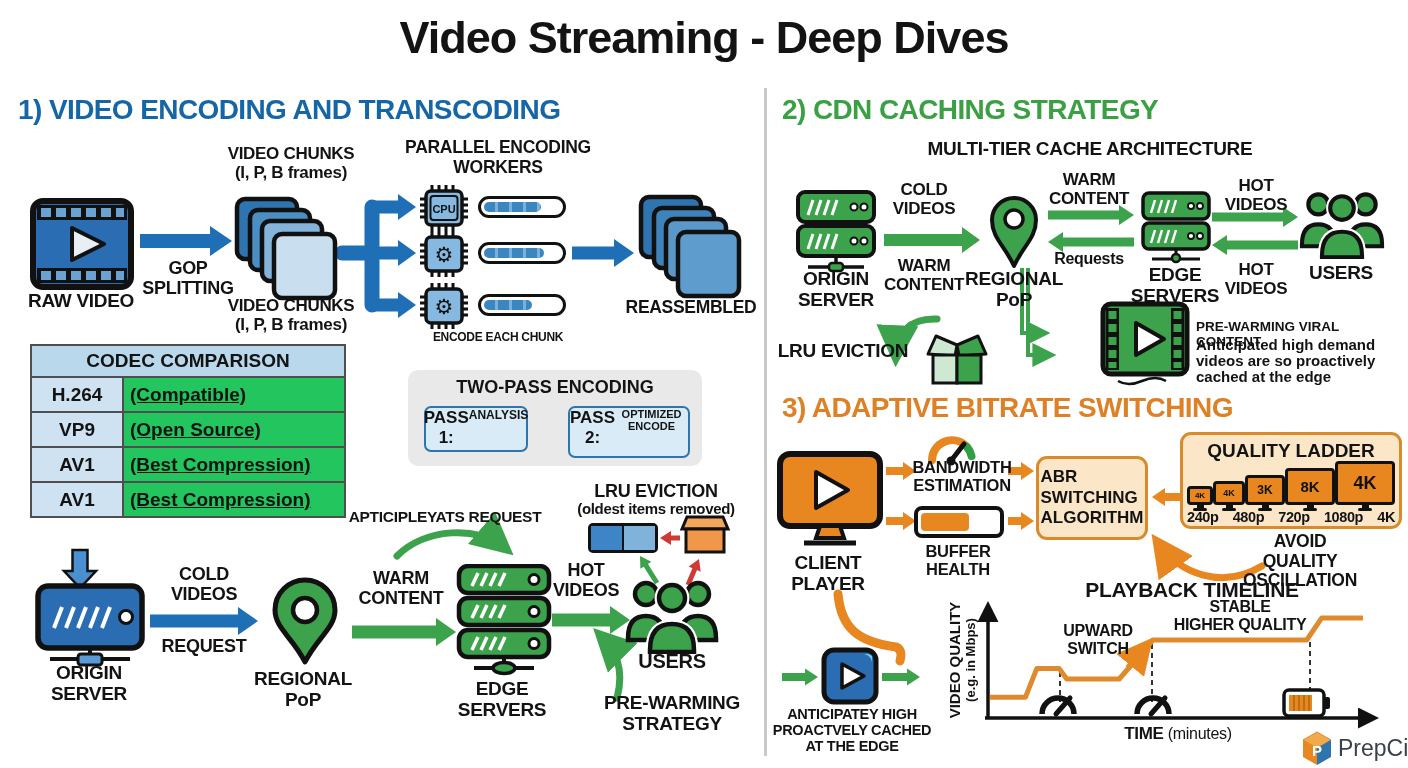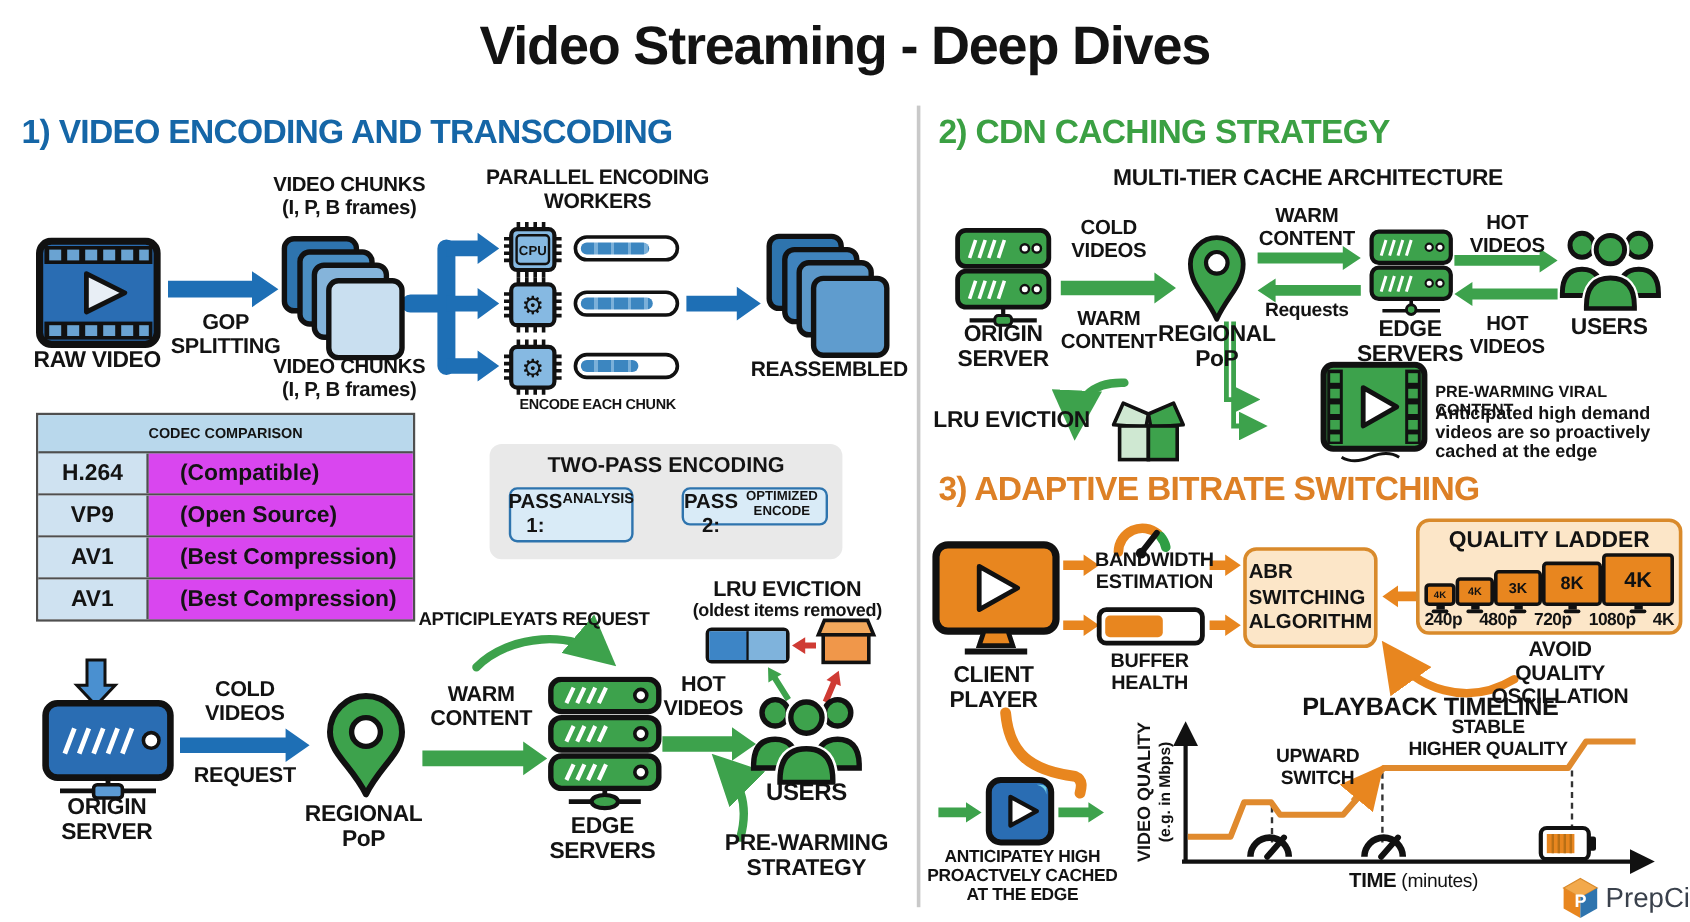--- a/index.html
+++ b/index.html
@@ -8,25 +8,25 @@
   .abs{position:absolute;}
   .lbl{position:absolute;transform:translateX(-50%);text-align:center;font-weight:700;
        color:#131313;line-height:1.12;white-space:pre-line;letter-spacing:-0.3px;}
   .lbll{position:absolute;text-align:left;font-weight:700;color:#131313;line-height:1.1;}
   .heading{position:absolute;font-weight:700;font-size:28px;letter-spacing:-0.6px;white-space:nowrap;}
   #page-title{position:absolute;left:704px;top:12px;transform:translateX(-50%);
        font-size:45px;font-weight:700;letter-spacing:-1px;white-space:nowrap;color:#131313;}
   #divider{position:absolute;left:764px;top:88px;width:3px;height:668px;background:#c9c9c9;}
   
   .ctable{position:absolute;left:30px;top:344px;width:316px;border:2px solid #4f4f4f;background:#fff;box-sizing:border-box;}
-  .chead{height:30px;background:#b9d8ec;border-bottom:2px solid #4f4f4f;display:flex;align-items:center;justify-content:center;font-weight:700;font-size:12px;}
+  .chead{height:30px;background:#b9d8ec;border-bottom:2px solid #4f4f4f;display:flex;align-items:center;justify-content:center;font-weight:700;font-size:19px;}
   .crow{display:grid;grid-template-columns:92px 1fr;height:33px;border-bottom:2px solid #4f4f4f;}
   .crow:last-child{border-bottom:none;}
   .ccell1{background:#cfe2f1;display:flex;align-items:center;justify-content:center;font-weight:700;font-size:19px;border-right:2px solid #4f4f4f;}
-  .ccell2{background:#d946ef;display:flex;align-items:center;padding-left:26px;font-weight:700;font-size:19px;}
+  .ccell2{background:#22c55e;display:flex;align-items:center;padding-left:6px;font-weight:700;font-size:19px;text-decoration:underline;}
   
   .tp{position:absolute;left:408px;top:370px;width:294px;height:96px;background:#e9e9e9;border-radius:10px;}
   .tp-title{position:absolute;left:50%;top:7px;transform:translateX(-50%);font-weight:700;font-size:18px;white-space:nowrap;}
   .pass{position:absolute;background:#d9ebf7;border:2.5px solid #2e74ae;border-radius:7px;text-align:center;font-weight:700;box-sizing:border-box;display:flex;justify-content:center;}
   
   .pbar{position:absolute;width:88px;height:22px;background:#fff;border:3.5px solid #111;border-radius:11px;box-sizing:border-box;}
   .pfill{position:absolute;left:3px;top:3px;bottom:3px;border-radius:5px;
          background:repeating-linear-gradient(90deg,#3c86c0 0 11px,#7bb0d9 11px 14px);}
   
   .blocks{position:absolute;left:588px;top:523px;width:70px;height:30px;border:3px solid #111;border-radius:5px;display:flex;box-sizing:border-box;}
@@ -216,21 +216,21 @@
       <div class="ccell2">(Best Compression)</div>
       </div>
   </div>
 
   <div class="tp">
     <div class="tp-title">TWO-PASS ENCODING</div>
     <div class="pass" style="left:16px;top:36px;width:104px;height:46px">
       <div style="font-size:17px">PASS 1:</div>
       <div style="font-size:12px">ANALYSIS</div>
     </div>
-    <div class="pass" style="left:160px;top:36px;width:122px;height:32px">
+    <div class="pass" style="left:160px;top:36px;width:122px;height:52px">
       <div style="font-size:17px">PASS 2:</div>
       <div style="font-size:11px">OPTIMIZED ENCODE</div>
     </div>
   </div>
 
   <div class="lbl" style="left:445px;top:508px;font-size:15.5px;white-space:nowrap">APTICIPLEYATS REQUEST</div>
   <div class="lbl" style="left:656px;top:481px;font-size:18px;white-space:nowrap">LRU EVICTION</div>
   <div class="lbl" style="left:656px;top:501px;font-size:15px;white-space:nowrap">(oldest items removed)</div>
 
   <div class="blocks">

